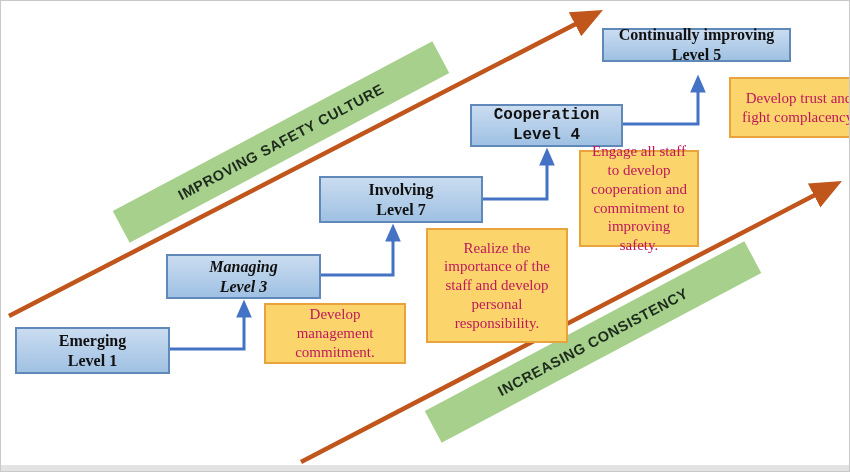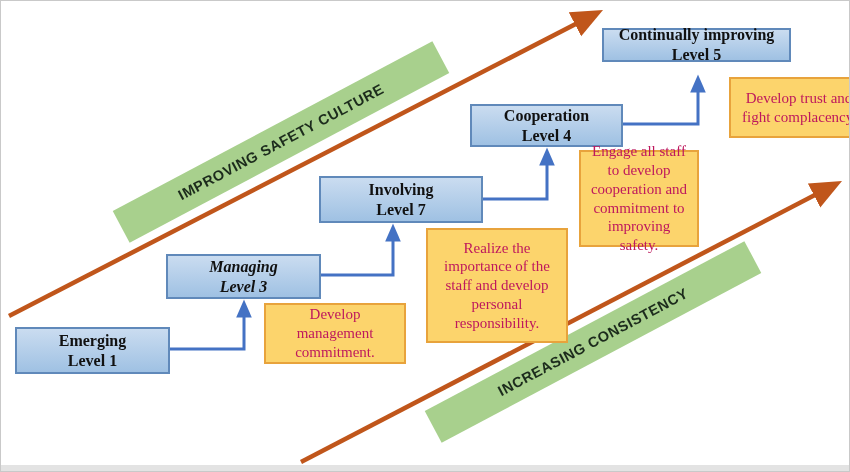--- a/index.html
+++ b/index.html
@@ -37,21 +37,21 @@
     background:linear-gradient(180deg,#cadcf0 0%,#9fc1e3 100%);
     border:2px solid #6089ba;
     box-sizing:border-box;
     display:flex;flex-direction:column;align-items:center;justify-content:center;
     font-weight:bold;font-size:16px;color:#111;line-height:1.22;
     text-align:center;
   }
   .lvl1{left:14px;top:326px;width:155px;height:47px;}
   .lvl2{left:165px;top:253px;width:155px;height:45px;font-style:italic;}
   .lvl3{left:318px;top:175px;width:164px;height:47px;}
-  .lvl4{left:469px;top:103px;width:153px;height:43px;}
+  .lvl4{left:469px;top:103px;width:153px;height:43px;font-family:Liberation Mono, monospace;}
   .lvl5{left:601px;top:27px;width:189px;height:34px;}
   
   .note{
     position:absolute;z-index:3;
     background:#fcd46c;
     border:2px solid #e8a33c;
     box-sizing:border-box;
     display:flex;align-items:center;justify-content:center;
     font-size:15px;color:#be185d;line-height:1.25;text-align:center;
     padding:4px 6px;

